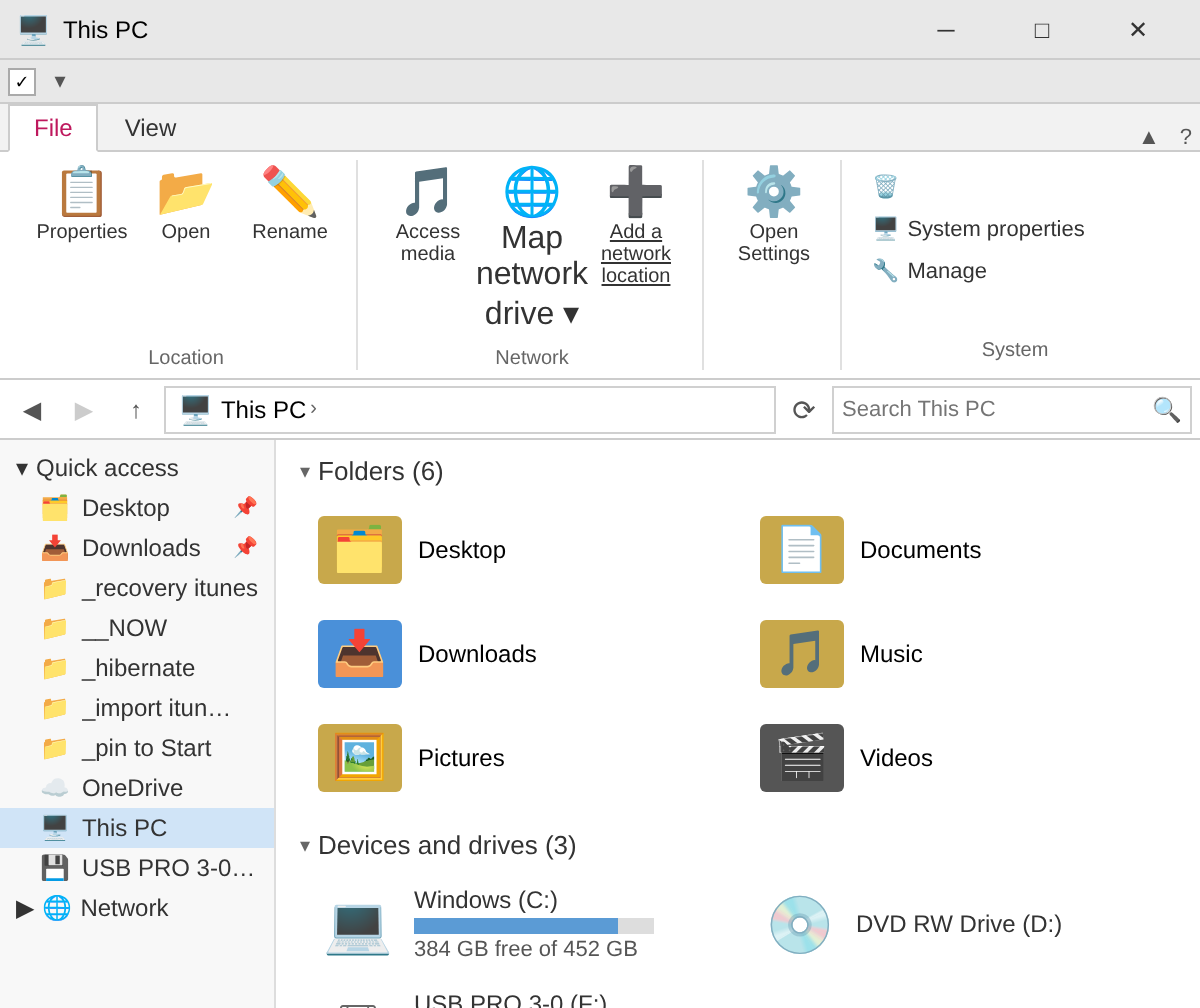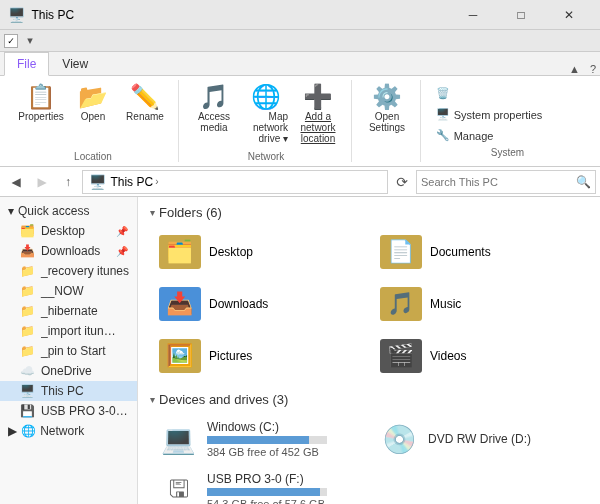--- a/index.html
+++ b/index.html
@@ -37,21 +37,21 @@
       border: 1px solid transparent;
       border-bottom: none;
       background: transparent;
       color: #333;
     }
     .ribbon-tab.active {
       background: white;
       border-color: #ccc;
       border-bottom: 1px solid white;
       margin-bottom: -1px;
-      color: #8b5cf6;
+      color: #be185d;
     }
 
     
     .ribbon {
       background: white;
       border-bottom: 1px solid #ccc;
       display: flex;
       align-items: stretch;
       padding: 4px 8px;
       gap: 2px;
@@ -243,21 +243,21 @@
   </div>
 
   <div class="ribbon-group">
     <div class="ribbon-buttons">
       <button class="ribbon-btn-large">
         <span class="icon">🎵</span>
         <span style="font-size:10px; text-align:center;">Access<br>media</span>
       </button>
       <button class="ribbon-btn-large">
         <span class="icon">🌐</span>
-        <span style="font-size:10px; text-align:right;">Map network<br>drive ▾</span>
+        <span style="font-size:16px; text-align:center;">Map network<br>drive ▾</span>
       </button>
       <button class="ribbon-btn-large">
         <span class="icon">➕</span>
         <span style="font-size:10px; text-align:center;text-decoration:underline;">Add a network<br>location</span>
       </button>
     </div>
     <div class="ribbon-group-label">Network</div>
   </div>
 
   <div class="ribbon-group">

